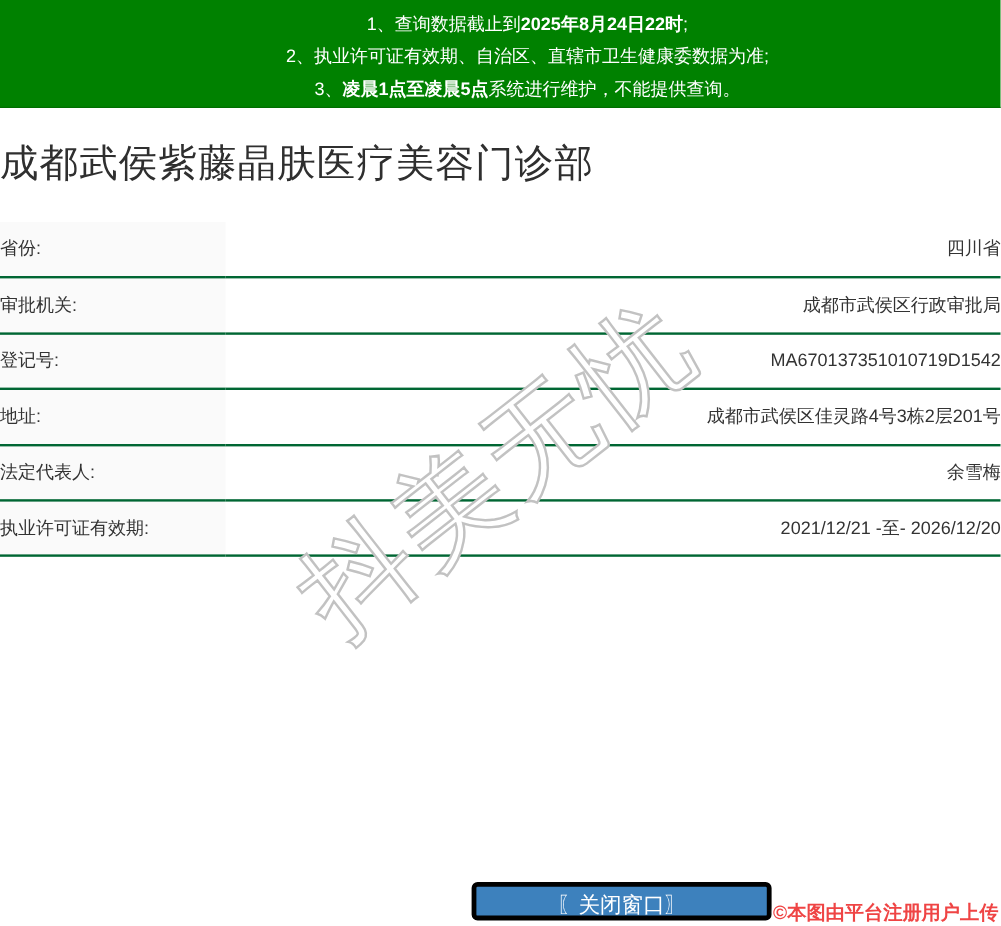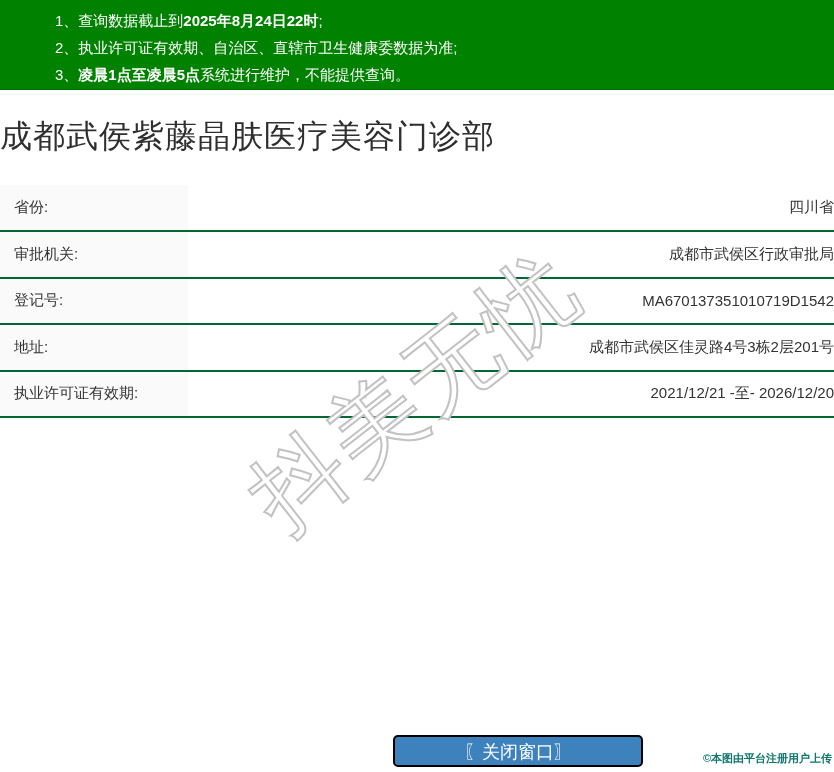--- a/index.html
+++ b/index.html
@@ -17,20 +17,21 @@
   }
 
   
   .banner {
     width: 100%;
     height: 90px;
     background: #008100;
     border-bottom: 1px solid #006e00;
     padding: 7px 10px 0 55px;
     color: #ffffff;
+    text-align: center;
   }
   .banner-line {
     font-size: 15px;
     line-height: 27px;
     white-space: nowrap;
   }
   .banner-line b { font-weight: bold; }
 
   
   .title {
@@ -53,21 +54,20 @@
   table.info td {
     height: 46.4px;
     border-bottom: 2px solid #006633;
     vertical-align: middle;
     font-size: 15px;
     color: #333333;
   }
   td.label {
     width: 188px;
     background: #fafafa;
-    padding-left: 14px;
   }
   td.value {
     padding-left: 14px;
     font-size: 16px;
     white-space: nowrap;
     overflow: hidden;
     text-align: right;
   }
 
   
@@ -90,38 +90,38 @@
   }
 
   
   .close-btn {
     position: absolute;
     left: 393px;
     top: 735px;
     width: 250px;
     height: 32px;
     background: #3d81bd;
-    border: 2px solid #000000;
+    border: 4px solid #000000;
     border-radius: 5px;
     color: #ffffff;
     font-size: 18px;
     font-family: "Liberation Sans", "DejaVu Sans", sans-serif;
     text-align: center;
     line-height: 30px;
     cursor: pointer;
   }
 
   
   .credit {
     position: absolute;
     right: 2px;
     top: 751px;
-    font-size: 11px;
+    font-size: 16px;
     font-weight: bold;
-    color: #0f766e;
+    color: #ef4444;
     text-shadow: 0 0 2px #ffffff, 0 0 2px #ffffff, 0 0 3px #ffffff;
     z-index: 6;
   }
 </style>
 </head>
 <body>
 
 <div class="page">
 
   <div class="banner">
@@ -144,20 +144,24 @@
       </tr>
       <tr>
         <td class="label">登记号:</td>
         <td class="value">MA670137351010719D1542</td>
       </tr>
       <tr>
         <td class="label">地址:</td>
         <td class="value">成都市武侯区佳灵路4号3栋2层201号</td>
       </tr>
       <tr>
+        <td class="label">法定代表人:</td>
+        <td class="value">余雪梅</td>
+      </tr>
+      <tr>
         <td class="label">执业许可证有效期:</td>
         <td class="value">2021/12/21 -至- 2026/12/20</td>
       </tr>
     </tbody>
   </table>
 
   <div class="watermark">抖美无忧</div>
 
   <button class="close-btn">〖关闭窗口〗</button>
 

